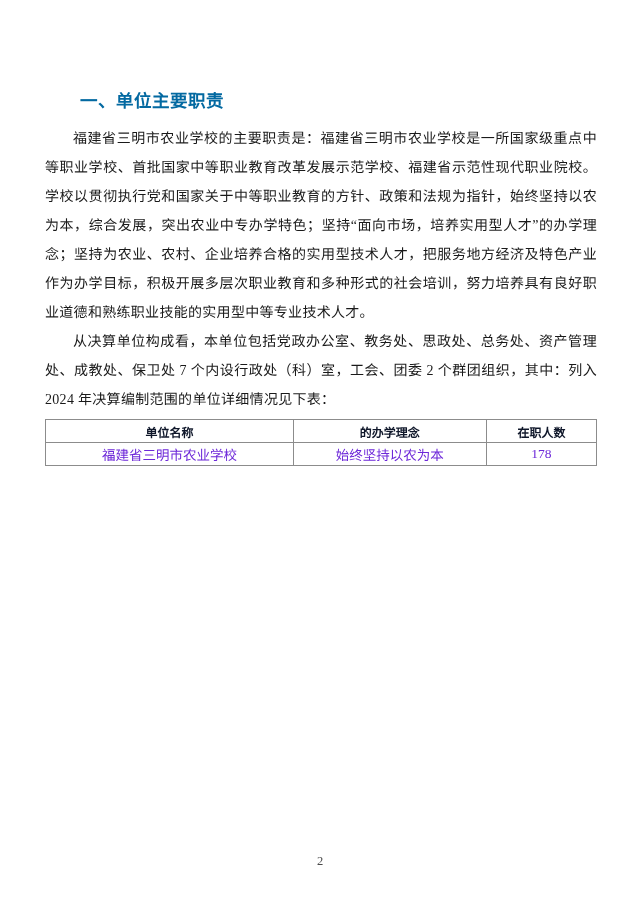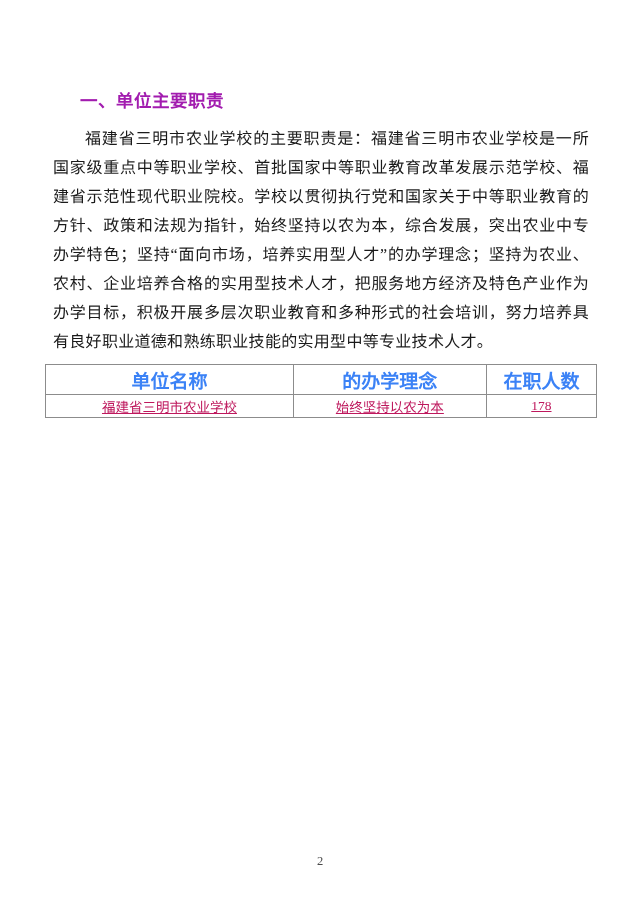--- a/index.html
+++ b/index.html
@@ -19,34 +19,34 @@
     box-sizing: border-box;
     width: 640px;
     height: 905px;
     padding: 90px 43px 0 45px;
     position: relative;
   }
   h2.sec-heading {
     font-family: "Liberation Sans", "DejaVu Sans", sans-serif;
     font-size: 17.5px;
     font-weight: bold;
-    color: #a21caf;
+    color: #0369a1;
     line-height: 22px;
     margin: 16px 0 12px 0;
     text-indent: 2em;
     letter-spacing: 0.5px;
   }
   h2.sec-heading.first { margin-top: 0; }
   p.body-para {
-    font-size: 16px;
+    font-size: 14px;
     line-height: 29px;
     text-align: justify;
     text-justify: inter-ideograph;
     text-indent: 2em;
-    margin: 8px;
+    margin: 0;
     letter-spacing: 0.3px;
   }
   table.unit-table {
     width: 100%;
     border-collapse: collapse;
     table-layout: fixed;
     margin: 5px 0 2px 0;
   }
   table.unit-table th,
   table.unit-table td {
@@ -54,29 +54,28 @@
     text-align: center;
     vertical-align: middle;
     height: 20px;
     padding: 1px 2px;
     overflow: hidden;
     white-space: nowrap;
   }
   table.unit-table th {
     font-family: "Liberation Sans", "DejaVu Sans", sans-serif;
     font-weight: bold;
-    font-size: 19px;
-    color: #3b82f6;
+    font-size: 12px;
+    color: #0f172a;
     background: #ffffff;
   }
   table.unit-table td {
     font-family: "Liberation Serif", "DejaVu Serif", serif;
     font-size: 13.5px;
-    color: #be185d;
-    text-decoration: underline;
+    color: #6d28d9;
   }
   col.c1 { width: 45%; }
   col.c2 { width: 35%; }
   col.c3 { width: 20%; }
   .page-number {
     position: absolute;
     left: 0;
     right: 0;
     bottom: 36px;
     text-align: center;
@@ -89,20 +88,21 @@
 <body>
 
 <div class="page">
 
   <section>
     <h2 class="sec-heading first">一、单位主要职责</h2>
     <p class="body-para">福建省三明市农业学校的主要职责是：福建省三明市农业学校是一所国家级重点中等职业学校、首批国家中等职业教育改革发展示范学校、福建省示范性现代职业院校。学校以贯彻执行党和国家关于中等职业教育的方针、政策和法规为指针，始终坚持以农为本，综合发展，突出农业中专办学特色；坚持“面向市场，培养实用型人才”的办学理念；坚持为农业、农村、企业培养合格的实用型技术人才，把服务地方经济及特色产业作为办学目标，积极开展多层次职业教育和多种形式的社会培训，努力培养具有良好职业道德和熟练职业技能的实用型中等专业技术人才。</p>
   </section>
 
   <section>
+    <p class="body-para">从决算单位构成看，本单位包括党政办公室、教务处、思政处、总务处、资产管理处、成教处、保卫处 7 个内设行政处（科）室，工会、团委 2 个群团组织，其中：列入 2024 年决算编制范围的单位详细情况见下表：</p>
 
     <table class="unit-table">
       <colgroup>
         <col class="c1">
         <col class="c2">
         <col class="c3">
       </colgroup>
       <thead>
         <tr>
           <th>单位名称</th>

